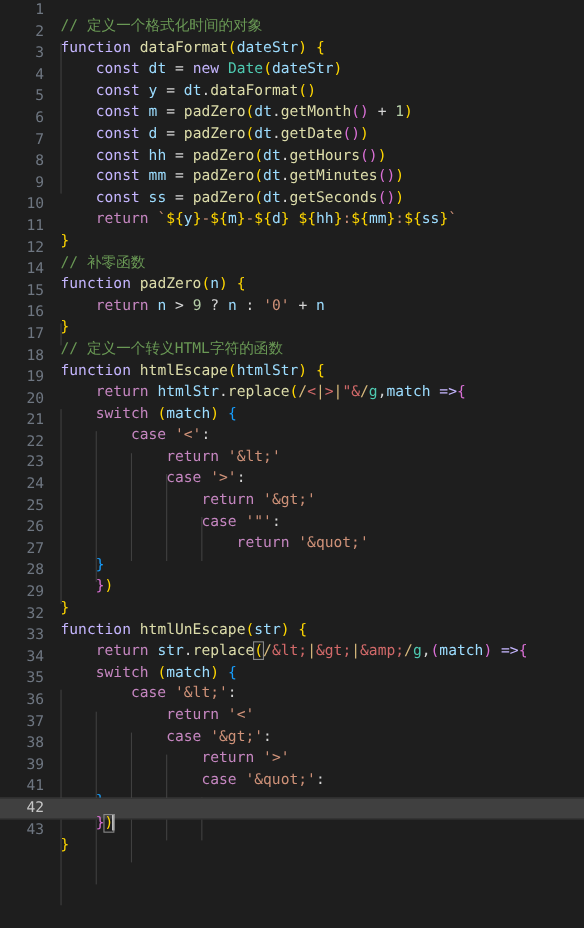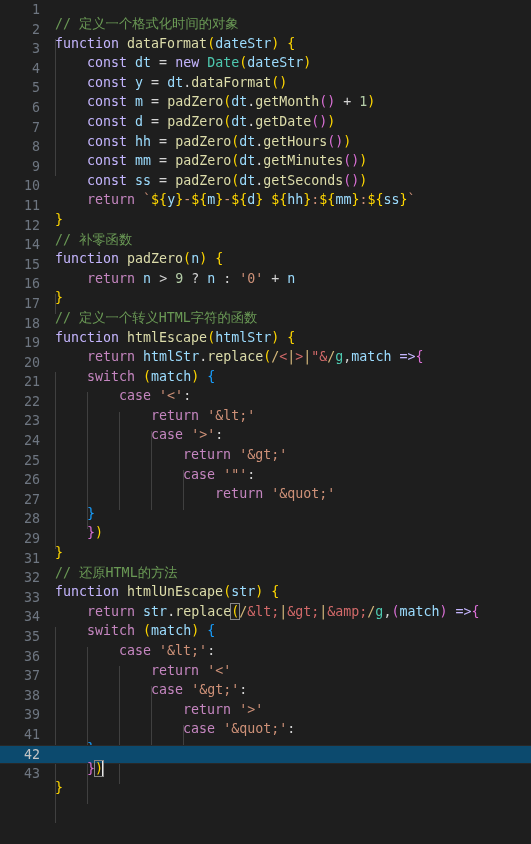--- a/index.html
+++ b/index.html
@@ -27,21 +27,21 @@
   }
   .line {
     position: relative;
     height: 19.6px;
     line-height: 19.6px;
     white-space: pre;
     font-size: 13.3px;
     font-family: "DejaVu Sans Mono", monospace;
   }
   .line.active {
-    background: #0c4a6e;
+    background: #404040;
     box-shadow: inset 0 1px 0 #282828, inset 0 -1px 0 #282828;
     padding-left: 16px;
   }
   .ln {
     position: absolute;
     left: 0;
     top: 0;
     width: 40px;
     text-align: right;
     color: #6e7681;
@@ -264,24 +264,20 @@
       <span class="ln">28</span>
       <span class="content">    <span class="y2">}</span><span class="y1">)</span></span>
     </div>
 
     <div class="line">
       <span class="ln">29</span>
       <span class="content"><span class="y1">}</span></span>
     </div>
 
 
-    <div class="line">
-      <span class="ln">31</span>
-      <span class="content"><span class="cmt">// 还原HTML的方法</span></span>
-    </div>
 
     <div class="line">
       <span class="ln">32</span>
       <span class="content"><span class="kw">function</span> <span class="fn">htmlUnEscape</span><span class="y1">(</span><span class="var">str</span><span class="y1">)</span> <span class="y1">{</span></span>
     </div>
 
     <div class="line">
       <span class="ln">33</span>
       <span class="content">    <span class="ctrl">return</span> <span class="var">str</span><span class="op">.</span><span class="fn">replace</span><span class="y1 bmatch">(</span><span class="rgxd">/</span><span class="rgx">&amp;lt;</span><span class="rgxd">|</span><span class="rgx">&amp;gt;</span><span class="rgxd">|</span><span class="rgx">&amp;amp;</span><span class="rgxd">/</span><span class="cls">g</span><span class="op">,</span><span class="y2">(</span><span class="var">match</span><span class="y2">)</span> <span class="kw">=&gt;</span><span class="y2">{</span></span>
     </div>

